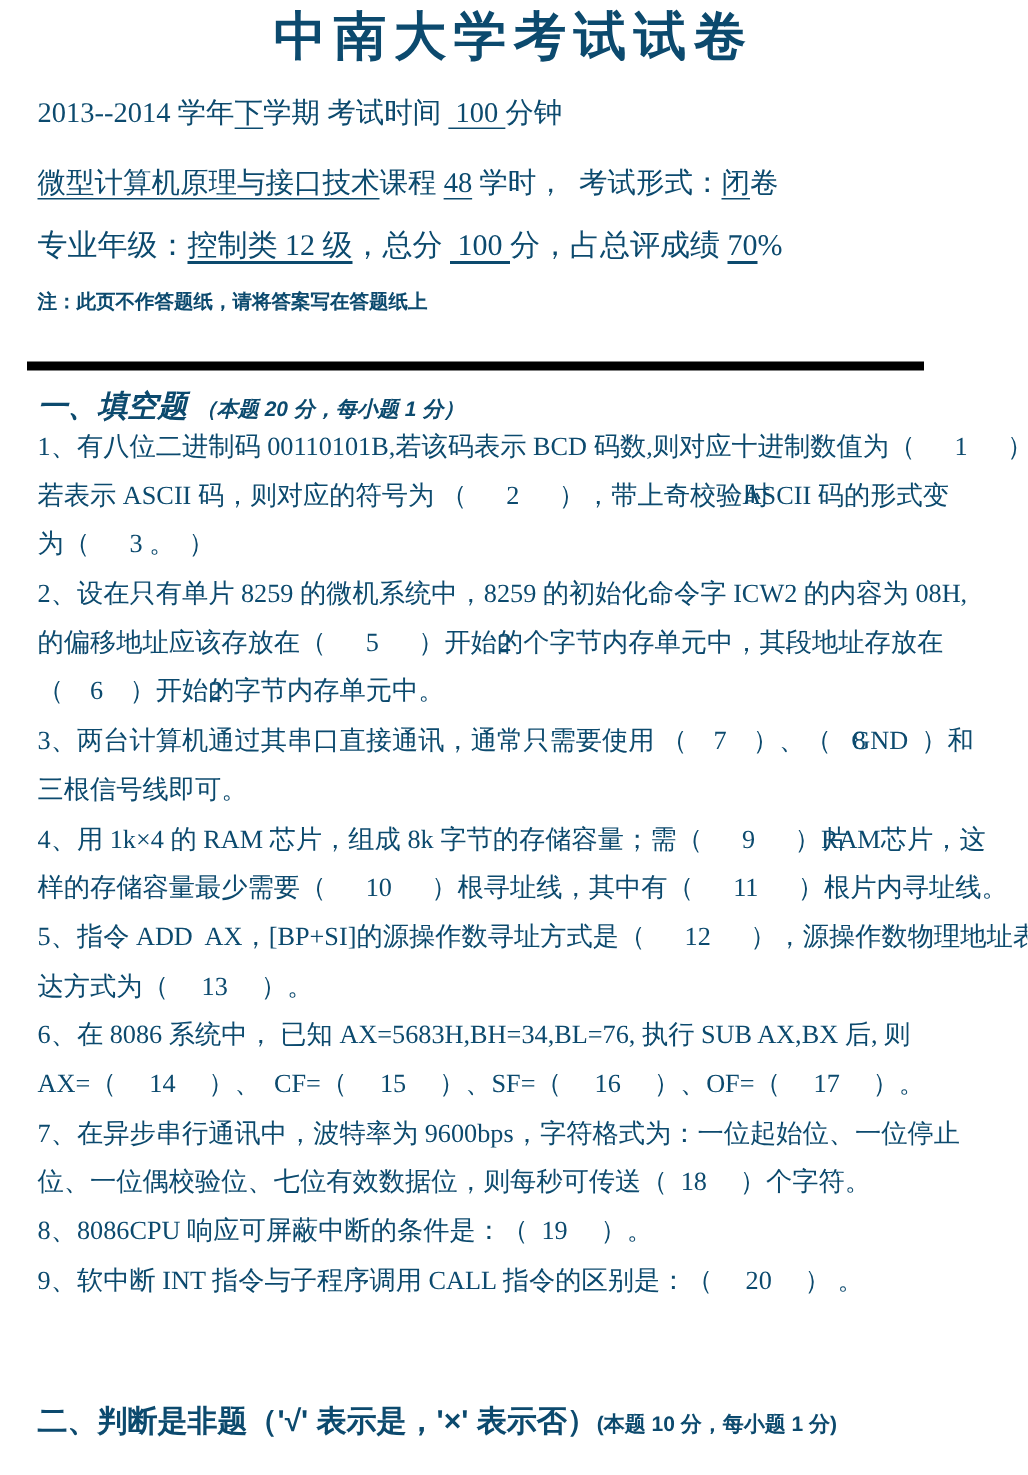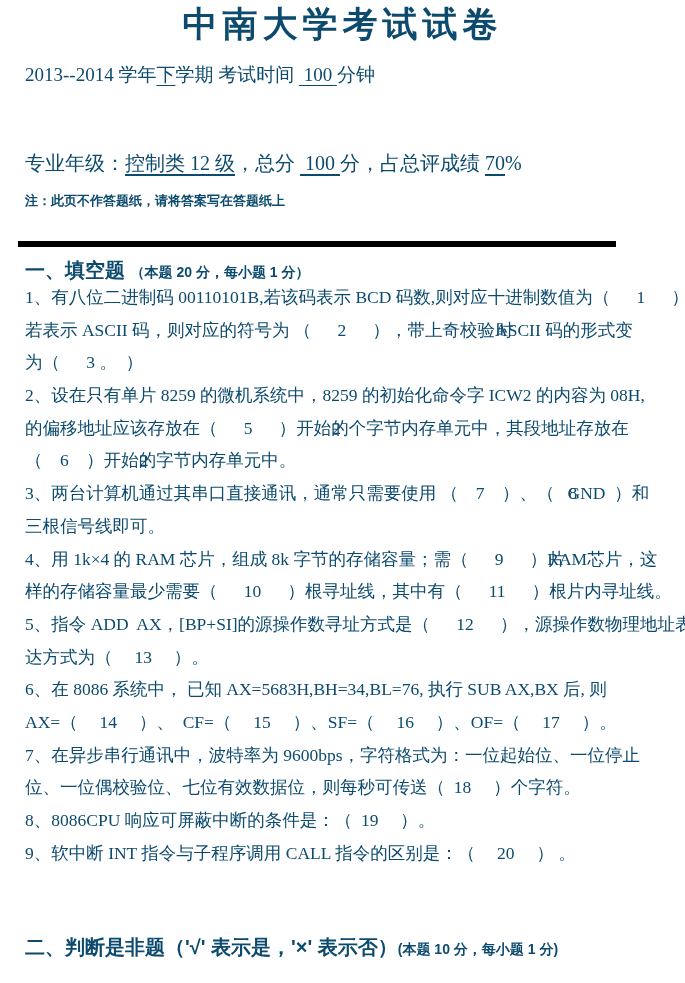--- a/index.html
+++ b/index.html
@@ -45,21 +45,21 @@
     background: #000;
   }
   .sec-head {
     position: absolute;
     left: 25px;
     font-family: "Liberation Sans", "DejaVu Sans", sans-serif;
     font-weight: bold;
     font-size: 20px;
     white-space: pre;
   }
-  .sec1 { top: 257px; }
+  .sec1 { top: 257px; font-style: italic; }
   .sec2 { top: 934px; }
   .sec-head .small { font-size: 14px; font-weight: bold; }
   .qs {
     position: absolute;
     left: 25px; top: 281px;
     width: 655px;
     font-size: 17.5px;
     line-height: 32.7px;
   }
   .qs .line { white-space: pre; height: 32.7px; }
@@ -68,20 +68,21 @@
   .ov .ov-b { position: absolute; left: 1px; top: 0; }
 </style>
 </head>
 <body>
 
 <div class="page">
 
   <h1 class="title">中南大学考试试卷</h1>
 
   <div class="hl l1"><span>2013--2014 学年</span><span class="u">下</span><span>学期 考试时间 </span><span class="u"> 100 </span><span>分钟</span></div>
+  <div class="hl l2"><span class="u">微型计算机原理与接口技术</span><span>课程 </span><span class="u">48</span><span> 学时，  考试形式：</span><span class="u">闭</span><span>卷</span></div>
   <div class="hl l3"><span>专业年级：</span><span class="u">控制类 12 级</span><span>，总分 </span><span class="u"> 100 </span><span>分，占总评成绩 </span><span class="u">70</span><span>%</span></div>
 
   <div class="note">注：此页不作答题纸，请将答案写在答题纸上</div>
 
   <div class="rule"></div>
 
   <div class="sec-head sec1"><span>一、填空题 </span><span class="small">（本题 20 分，每小题 1 分）</span></div>
 
   <div class="qs">
     <div class="line"><span>1、有八位二进制码 00110101B,若该码表示 BCD 码数,则对应十进制数值为（      1      ）；</span></div>

